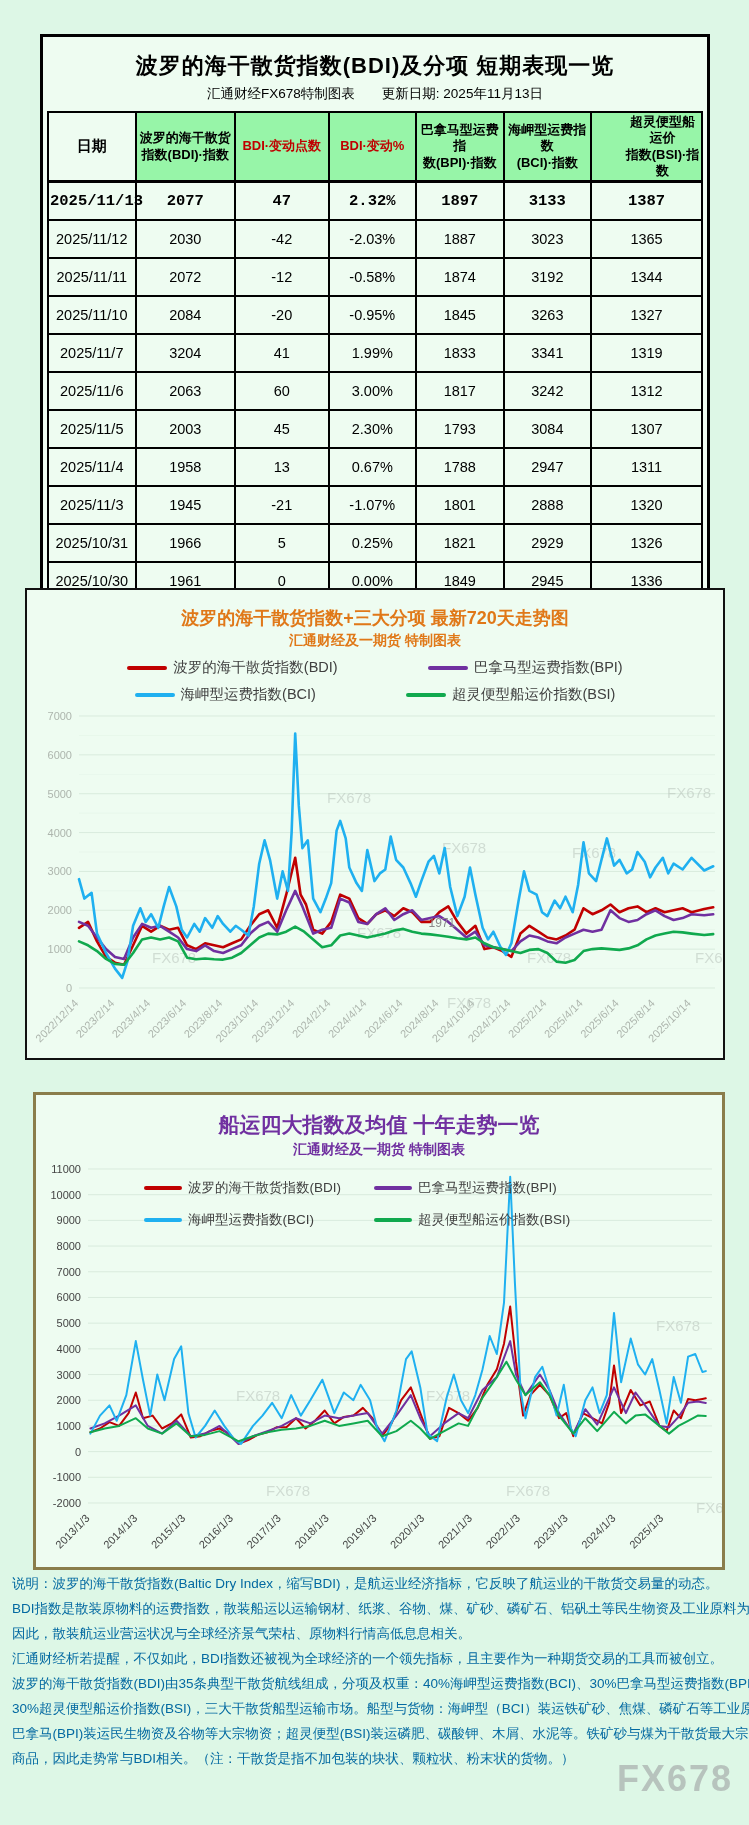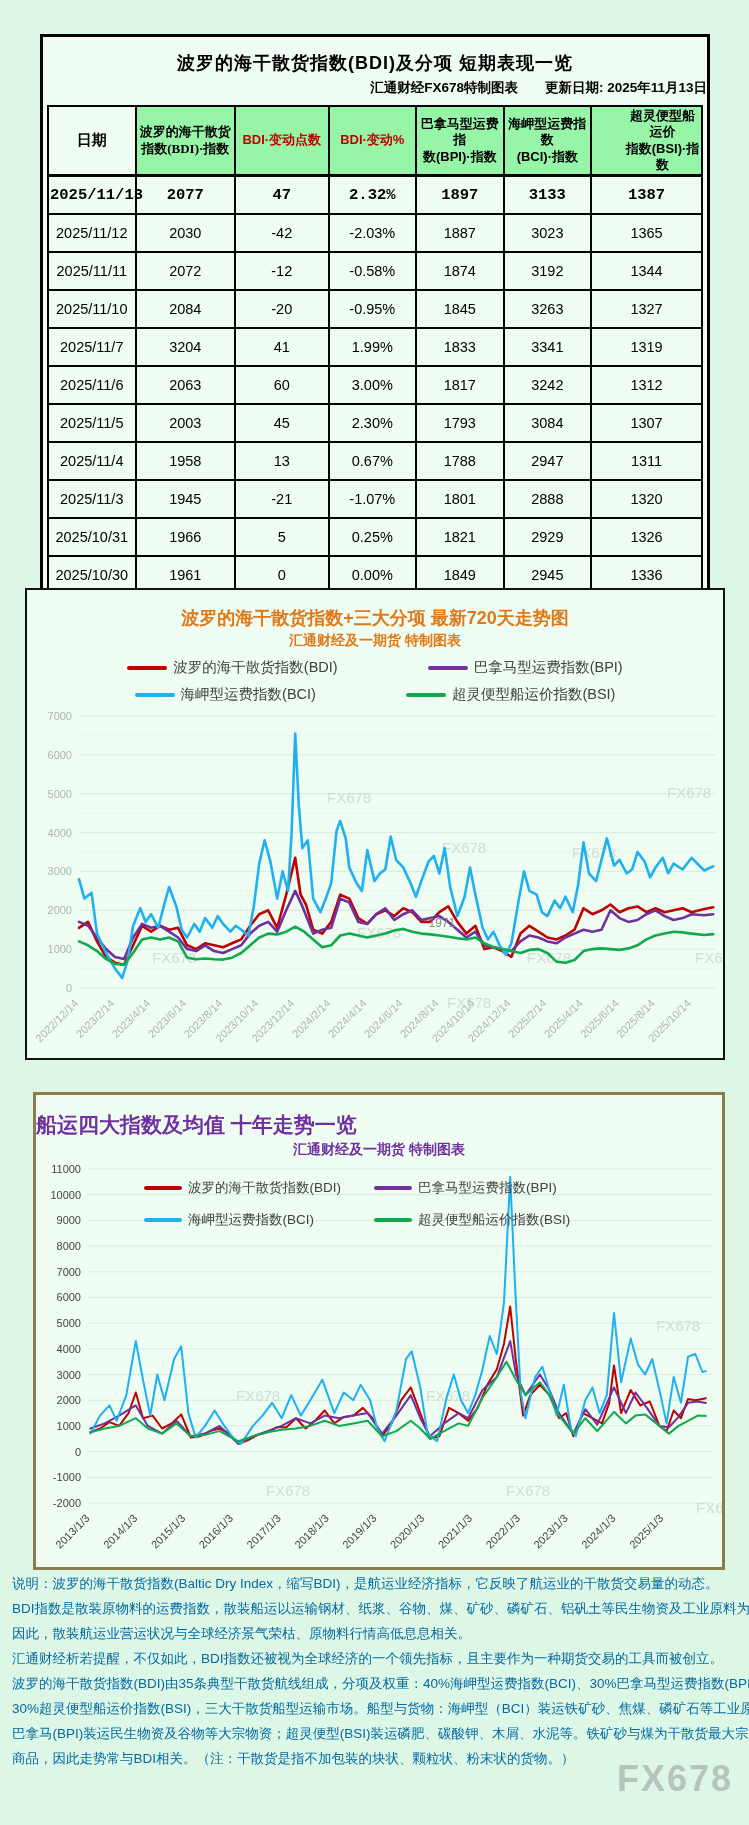--- a/index.html
+++ b/index.html
@@ -5,39 +5,39 @@
   html,body{margin:0;padding:0;}
   body{
     width:749px;height:1825px;position:relative;overflow:hidden;
     background:#ddf7e6;
     font-family:"Liberation Sans","DejaVu Sans",sans-serif;
     color:#000;
   }
   .panel{background:#eefcf1;box-sizing:border-box;}
   
   #panel1{position:absolute;left:40px;top:34px;width:670px;border:3px solid #000;padding:6px 0 10px 0;}
-  .p1-title{text-align:center;font-size:18px;font-weight:bold;margin:8px 6px 4px 6px;letter-spacing:1px;}
-  .p1-sub{text-align:right;font-size:13.5px;font-weight:bold;margin-bottom:8px;}
+  .p1-title{text-align:center;font-size:22px;font-weight:bold;margin:8px 6px 4px 6px;letter-spacing:1px;}
+  .p1-sub{text-align:center;font-size:13.5px;font-weight:normal;margin-bottom:8px;}
   table.bdi{border-collapse:collapse;width:656px;margin:0 auto;table-layout:fixed;}
   table.bdi th,table.bdi td{border:2px solid #000;text-align:center;vertical-align:middle;}
   table.bdi th{font-size:13px;font-weight:bold;height:50px;white-space:pre-line;line-height:1.25;background:#97f5a8;border-bottom:3px solid #000;}
   table.bdi th.date-col{background:#eefcf1;font-size:15px;}
   table.bdi th.red{color:#c00000;}
   table.bdi td{font-size:14.5px;height:34px;background:#eefcf1;}
   table.bdi tr.bold td{font-weight:bold;font-size:15.5px;font-family:Liberation Mono, monospace;}
   .p1-para{font-size:13.5px;line-height:1.6;margin:14px 14px 2px 14px;text-align:center;}
   
   #panel2{position:absolute;left:25px;top:588px;width:700px;border:2px solid #111;padding:10px 0 4px 0;}
   .c-title1{text-align:center;font-size:18px;font-weight:bold;color:#e07818;margin:6px 0 2px 0;}
   .c-sub1{text-align:center;font-size:14px;font-weight:bold;color:#e07818;margin-bottom:8px;}
   .legend{display:flex;flex-wrap:wrap;justify-content:center;column-gap:90px;row-gap:8px;margin:6px 0 4px 0;}
   .legend .item{display:flex;align-items:center;font-size:14.5px;color:#404040;}
   .legend .sw{display:inline-block;width:40px;height:4px;border-radius:2px;margin-right:6px;}
   #panel3{position:absolute;left:33px;top:1092px;width:692px;border:3px solid #8a7d4b;padding:8px 0 2px 0;}
-  .c-title2{text-align:left;font-size:21px;font-weight:bold;color:#7030a0;margin:8px 0 2px 0;}
+  .c-title2{text-align:center;font-size:21px;font-weight:bold;color:#7030a0;margin:8px 0 2px 0;}
   .c-sub2{text-align:center;font-size:14px;font-weight:bold;color:#7030a0;margin-bottom:2px;}
   .chartwrap{position:relative;}
   svg text.tick{font-family:"Liberation Sans",sans-serif;}
   .legend-overlay{position:absolute;left:108px;top:18px;display:grid;grid-template-columns:230px 230px;row-gap:14px;}
   .legend-overlay .item{display:flex;align-items:center;font-size:13.5px;color:#404040;}
   .legend-overlay .sw{display:inline-block;width:38px;height:4px;border-radius:2px;margin-right:6px;}
   
   #desc{position:absolute;left:12px;top:1572px;width:730px;font-size:13.5px;line-height:1.85;color:#0369a1;}
   #desc div{white-space:nowrap;}
   #bigwm{position:absolute;right:16px;top:1758px;font-size:36px;font-weight:bold;color:#b7c3bd;letter-spacing:2px;}
@@ -45,21 +45,21 @@
 </head>
 <body>
 
 <div id="panel1" class="panel">
   <div class="p1-title">波罗的海干散货指数(BDI)及分项  短期表现一览</div>
   <div class="p1-sub">汇通财经FX678特制图表　　更新日期: 2025年11月13日</div>
   <table class="bdi">
     <thead>
         <tr id="thead-row">
           <th class="date-col" style="width: 14%;">日期</th>
-          <th style="width: 16%; font-family: Liberation Serif, serif;">波罗的海干散货
+          <th style="width: 16%;">波罗的海干散货
 指数(BDI)·指数</th>
           <th class="red" style="width: 15%;">BDI·变动点数</th>
           <th class="red" style="width: 14%;">BDI·变动%</th>
           <th style="width: 14%;">巴拿马型运费指
 数(BPI)·指数</th>
           <th style="width: 14%;">海岬型运费指数
 (BCI)·指数</th>
           <th style="width: 13%; padding-left: 33px;">超灵便型船运价
 指数(BSI)·指数</th>
         </tr>

